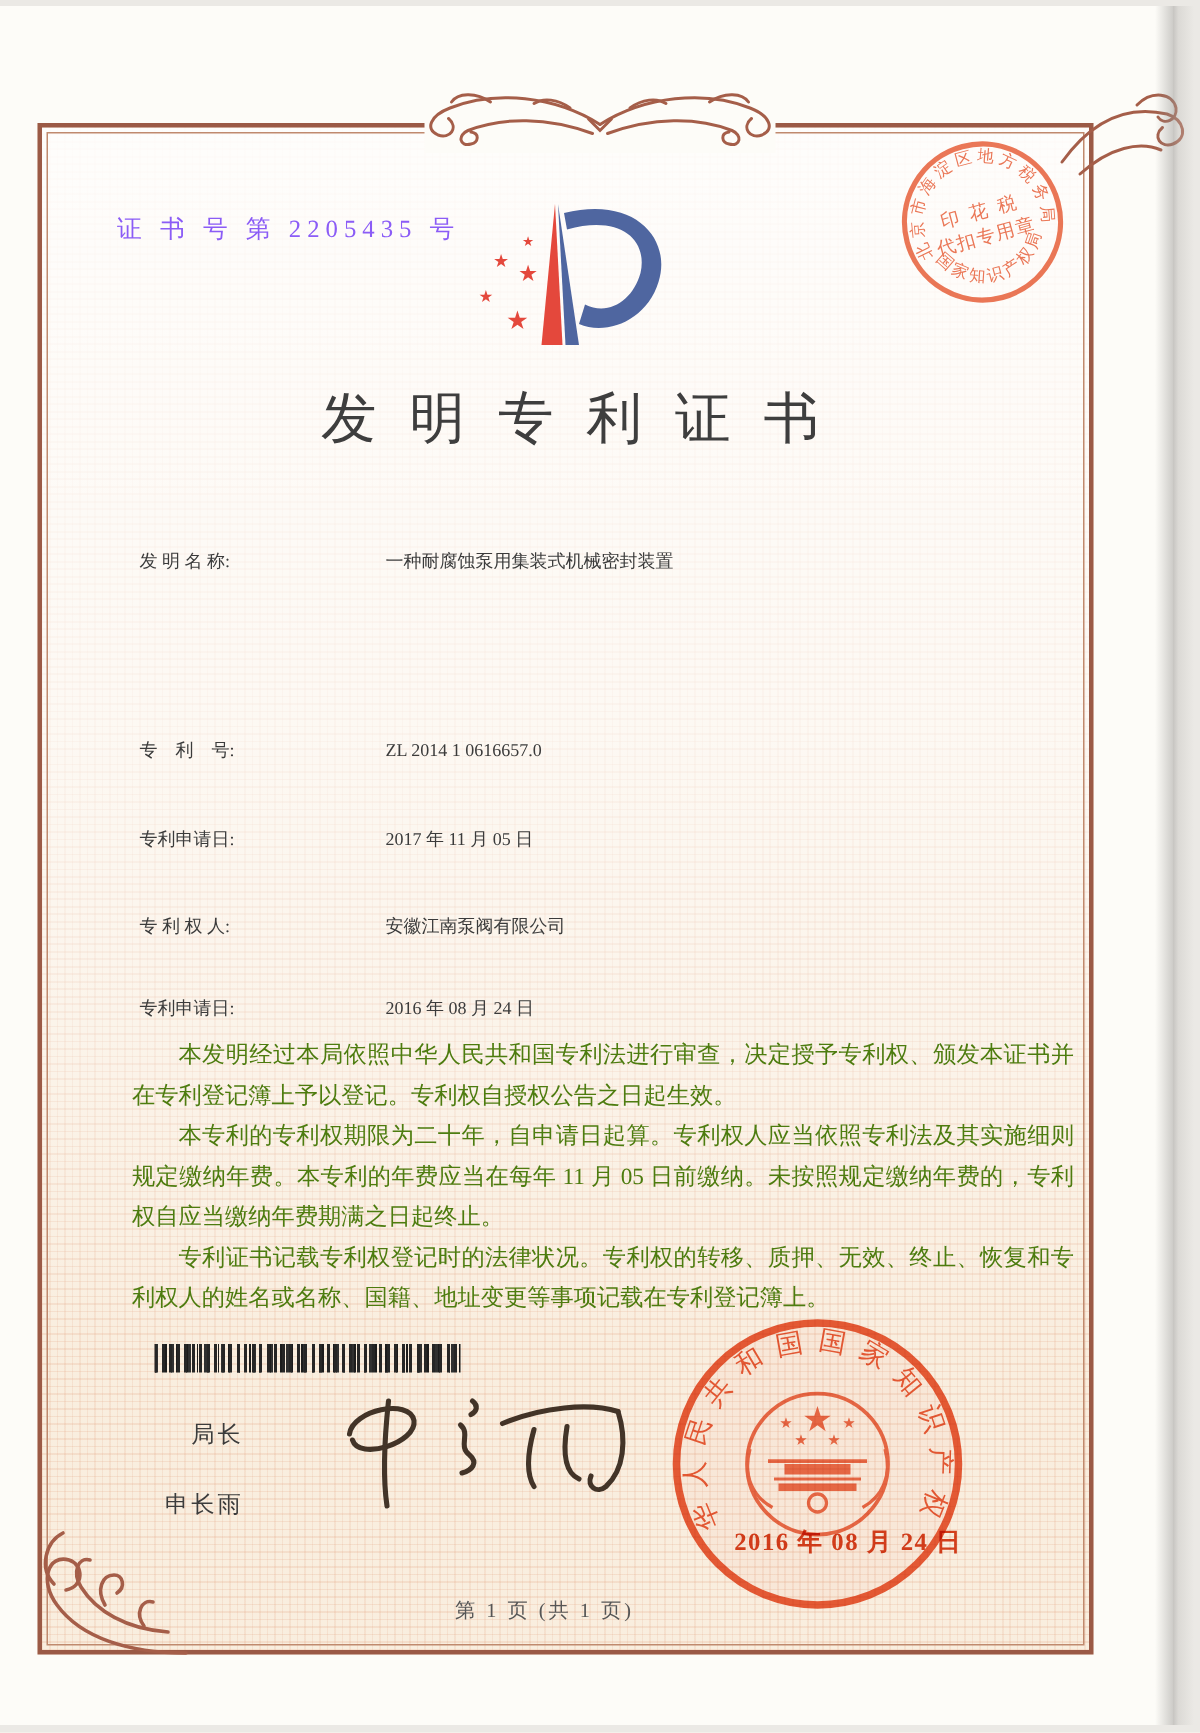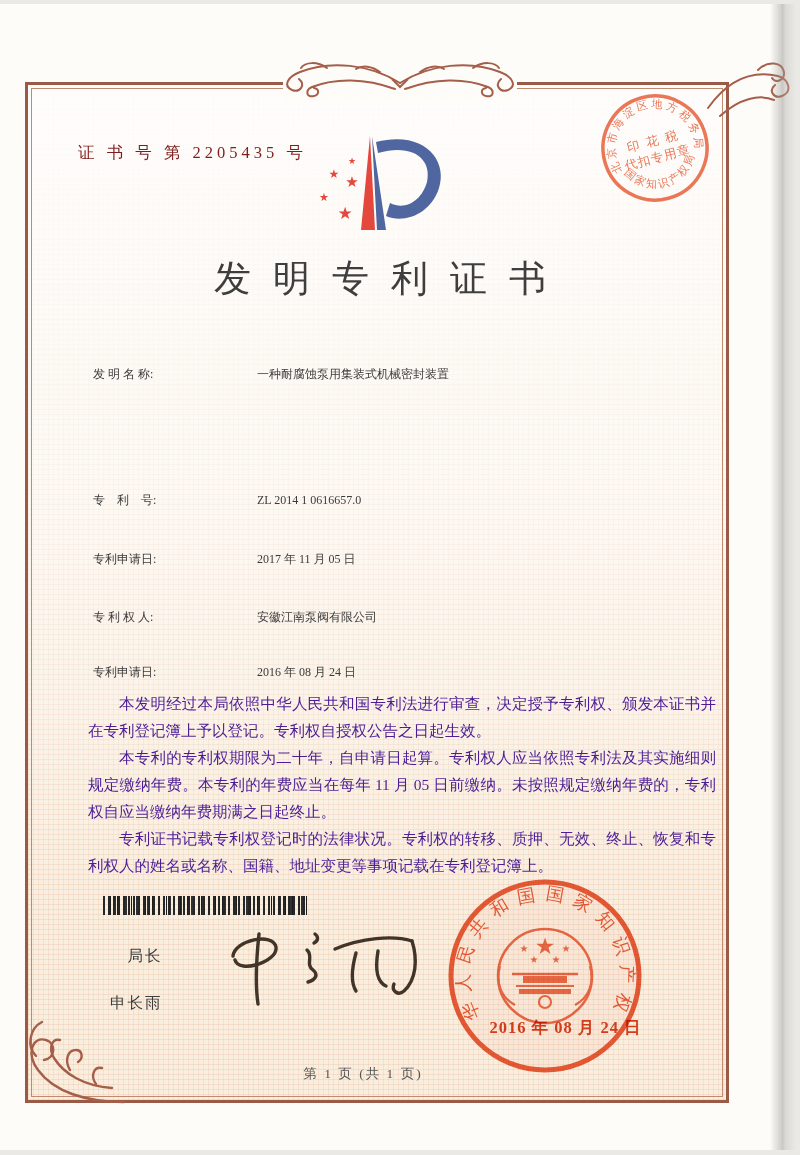--- a/index.html
+++ b/index.html
@@ -22,36 +22,36 @@
     border:3px solid #9b5a46;
     background-color:#f9eddd;
     background-image:
       linear-gradient(180deg,rgba(255,255,255,.9) 0%,rgba(255,255,255,.65) 40%,rgba(255,255,255,.35) 62%,rgba(255,255,255,.05) 80%),
       repeating-linear-gradient(0deg,rgba(225,160,125,.22) 0 1px,transparent 1px 5px),
       repeating-linear-gradient(90deg,rgba(225,160,125,.18) 0 1px,transparent 1px 5px);
   }
   .frame-line{position:absolute;inset:3px;border:1px solid #c08a6e;}
   .cert-no{
     position:absolute;left:78px;top:138px;
-    font-size:16.5px;letter-spacing:4px;color:#7f1d1d;
+    font-size:16.5px;letter-spacing:4px;color:#8b5cf6;
   }
   .title{
     position:absolute;left:25px;top:250px;width:710px;
     text-align:center;font-size:37px;color:#3e3e3e;
     letter-spacing:22px;text-indent:22px;font-weight:500;
   }
   .field-row{
     position:absolute;left:93px;width:620px;
     font-size:12px;color:#3b3b3b;white-space:nowrap;
   }
   .flabel{display:inline-block;min-width:158px;}
   .fvalue{padding-left:6px;}
   .body-text{
     position:absolute;left:88px;top:686px;width:628px;
-    font-size:15.5px;line-height:27px;color:#4c1d95;text-align:justify;
+    font-size:15.5px;line-height:27px;color:#4d7c0f;text-align:justify;
   }
   .body-text p{margin:0;text-indent:2em;}
   .barcode{
     position:absolute;left:103px;top:892px;width:204px;height:19px;
     background-image:
       repeating-linear-gradient(90deg,#262626 0 2px,transparent 2px 5px),
       repeating-linear-gradient(90deg,#1c1c1c 0 1px,transparent 1px 7px),
       repeating-linear-gradient(90deg,#303030 0 2px,transparent 2px 11px);
   }
   .officer{position:absolute;left:110px;top:942px;color:#3c3c3c;}

